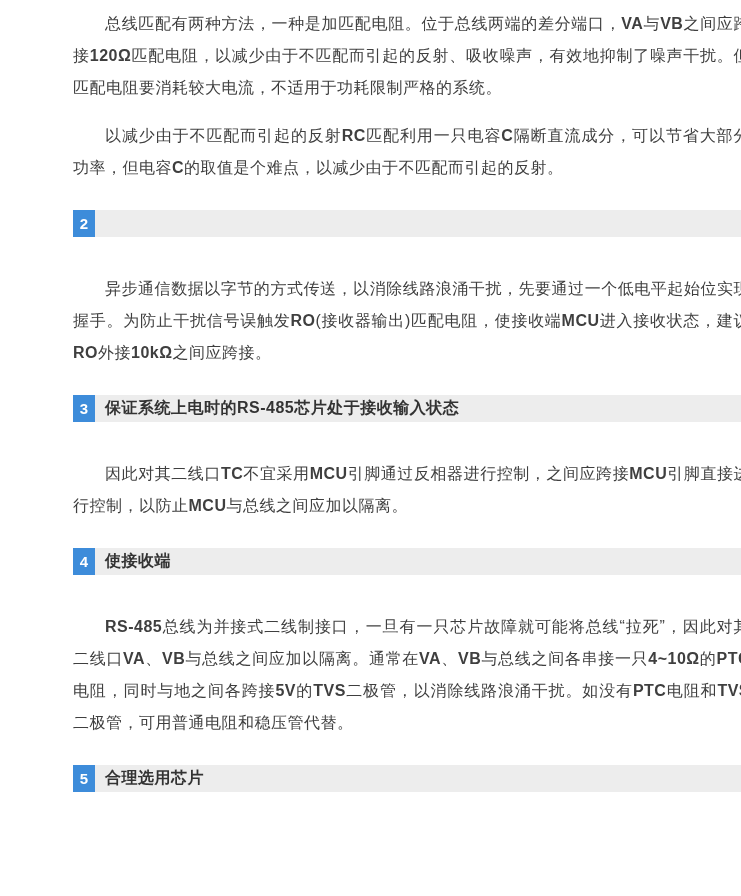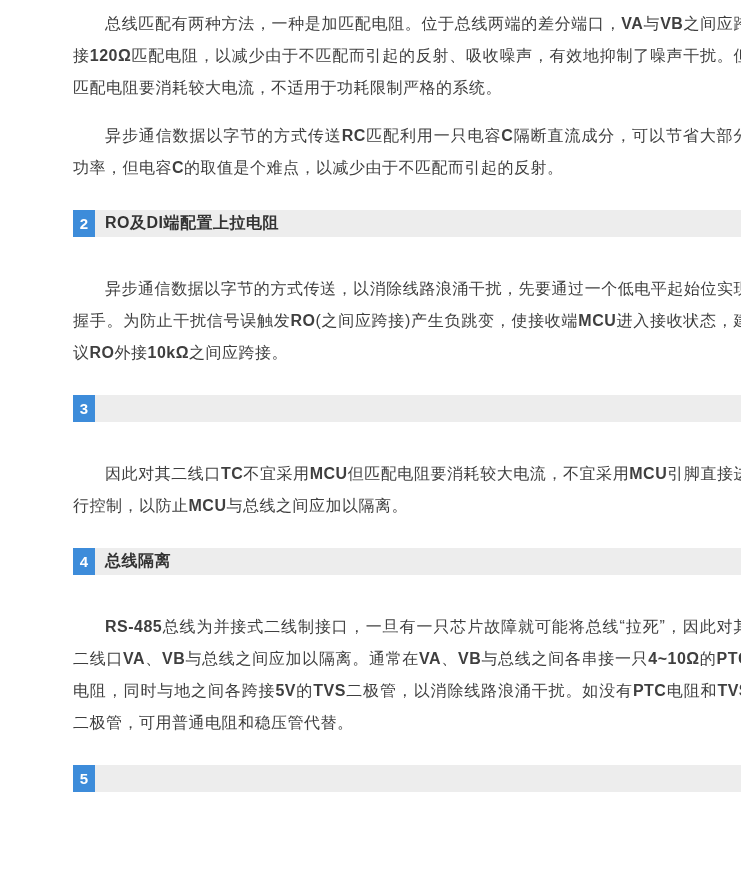--- a/index.html
+++ b/index.html
@@ -56,32 +56,33 @@
     color: var(--heading-color, #333333);
     letter-spacing: 0.5px;
   }
 </style>
 </head>
 <body>
 
 <main class="page">
   <article id="article">
       <p class="para"><span class="run">总线匹配有两种方法，一种是加匹配电阻。位于总线两端的差分端口，</span><span class="run b">VA</span><span class="run">与</span><span class="run b">VB</span><span class="run">之间应跨接</span><span class="run b">120Ω</span><span class="run">匹配电阻，以减少由于不匹配而引起的反射、吸收噪声，有效地抑制了噪声干扰。但匹配电阻要消耗较大电流，不适用于功耗限制严格的系统。</span></p>
-      <p class="para"><span class="run">异步通信数据以字节的方式传送</span><span class="run b">RC</span><span class="run">匹配利用一只电容</span><span class="run b">C</span><span class="run">隔断直流成分，可以节省大部分功率，但电容</span><span class="run b">C</span><span class="run">的取值是个难点，以减少由于不匹配而引起的反射。</span></p>
+      <p class="para"><span class="run">以减少由于不匹配而引起的反射</span><span class="run b">RC</span><span class="run">匹配利用一只电容</span><span class="run b">C</span><span class="run">隔断直流成分，可以节省大部分功率，但电容</span><span class="run b">C</span><span class="run">的取值是个难点，以减少由于不匹配而引起的反射。</span></p>
       <div class="section-bar">
         <span class="badge">2</span>
-        <span class="section-title">RO及DI端配置上拉电阻</span>
       </div>
-      <p class="para"><span class="run">异步通信数据以字节的方式传送，以消除线路浪涌干扰，先要通过一个低电平起始位实现握手。为防止干扰信号误触发</span><span class="run b">RO</span><span class="run">(之间应跨接)产生负跳变，使接收端</span><span class="run b">MCU</span><span class="run">进入接收状态，建议</span><span class="run b">RO</span><span class="run">外接</span><span class="run b">10kΩ</span><span class="run">之间应跨接。</span></p>
+      <p class="para"><span class="run">异步通信数据以字节的方式传送，以消除线路浪涌干扰，先要通过一个低电平起始位实现握手。为防止干扰信号误触发</span><span class="run b">RO</span><span class="run">(接收器输出)匹配电阻，使接收端</span><span class="run b">MCU</span><span class="run">进入接收状态，建议</span><span class="run b">RO</span><span class="run">外接</span><span class="run b">10kΩ</span><span class="run">之间应跨接。</span></p>
       <div class="section-bar">
         <span class="badge">3</span>
+        <span class="section-title">保证系统上电时的RS-485芯片处于接收输入状态</span>
       </div>
-      <p class="para"><span class="run">因此对其二线口</span><span class="run b">TC</span><span class="run">不宜采用</span><span class="run b">MCU</span><span class="run">但匹配电阻要消耗较大电流，不宜采用</span><span class="run b">MCU</span><span class="run">引脚直接进行控制，以防止</span><span class="run b">MCU</span><span class="run">与总线之间应加以隔离。</span></p>
+      <p class="para"><span class="run">因此对其二线口</span><span class="run b">TC</span><span class="run">不宜采用</span><span class="run b">MCU</span><span class="run">引脚通过反相器进行控制，之间应跨接</span><span class="run b">MCU</span><span class="run">引脚直接进行控制，以防止</span><span class="run b">MCU</span><span class="run">与总线之间应加以隔离。</span></p>
       <div class="section-bar">
         <span class="badge">4</span>
-        <span class="section-title">总线隔离</span>
+        <span class="section-title">使接收端</span>
       </div>
       <p class="para"><span class="run b">RS-485</span><span class="run">总线为并接式二线制接口，一旦有一只芯片故障就可能将总线“拉死”，因此对其二线口</span><span class="run b">VA</span><span class="run">、</span><span class="run b">VB</span><span class="run">与总线之间应加以隔离。通常在</span><span class="run b">VA</span><span class="run">、</span><span class="run b">VB</span><span class="run">与总线之间各串接一只</span><span class="run b">4~10Ω</span><span class="run">的</span><span class="run b">PTC</span><span class="run">电阻，同时与地之间各跨接</span><span class="run b">5V</span><span class="run">的</span><span class="run b">TVS</span><span class="run">二极管，以消除线路浪涌干扰。如没有</span><span class="run b">PTC</span><span class="run">电阻和</span><span class="run b">TVS</span><span class="run">二极管，可用普通电阻和稳压管代替。</span></p>
       <div class="section-bar">
         <span class="badge">5</span>
+        <span class="section-title">合理选用芯片</span>
       </div>
     </article>
 </main>
 
 </body></html>

